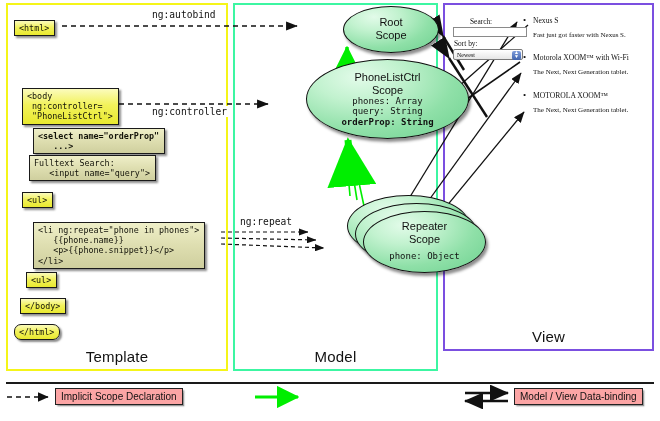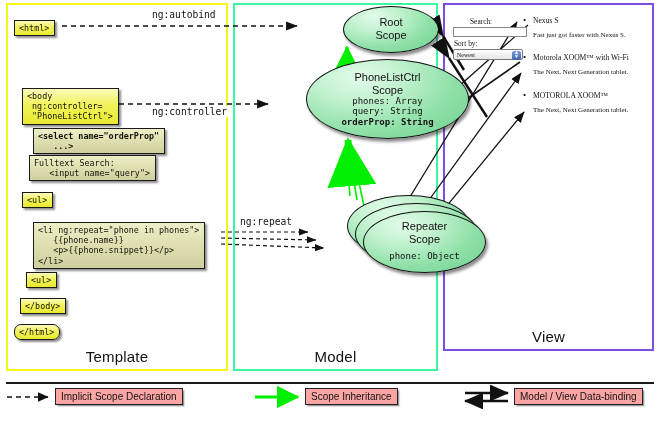--- a/index.html
+++ b/index.html
@@ -281,17 +281,16 @@
         <marker id="lg-ah-l" markerWidth="8" markerHeight="7" refX="0.5" refY="3.5" orient="auto">
           <polygon points="8,0 0,3.5 8,7" fill="#111"></polygon>
         </marker>
       </defs>
       <line x1="7" y1="9" x2="48" y2="9" stroke="#111" stroke-width="1.4" stroke-dasharray="5,4" marker-end="url(#lg-ah)"></line>
       <line x1="255" y1="9" x2="298" y2="9" stroke="#00ee00" stroke-width="3.2" marker-end="url(#lg-ah-g)"></line>
       <line x1="465" y1="5" x2="508" y2="5" stroke="#111" stroke-width="2.4" marker-end="url(#lg-ah)"></line>
       <line x1="465" y1="13" x2="508" y2="13" stroke="#111" stroke-width="2.4" marker-start="url(#lg-ah-l)"></line>
     </svg>
     <div class="lg-box" id="lg-implicit">Implicit Scope Declaration</div>
-    <div class="lg-box" id="lg-inherit">Scope Inheritance</div>
     <div class="lg-box" id="lg-binding">Model / View Data-binding</div>
   </div>
 
 </div>
 
 </body></html>

